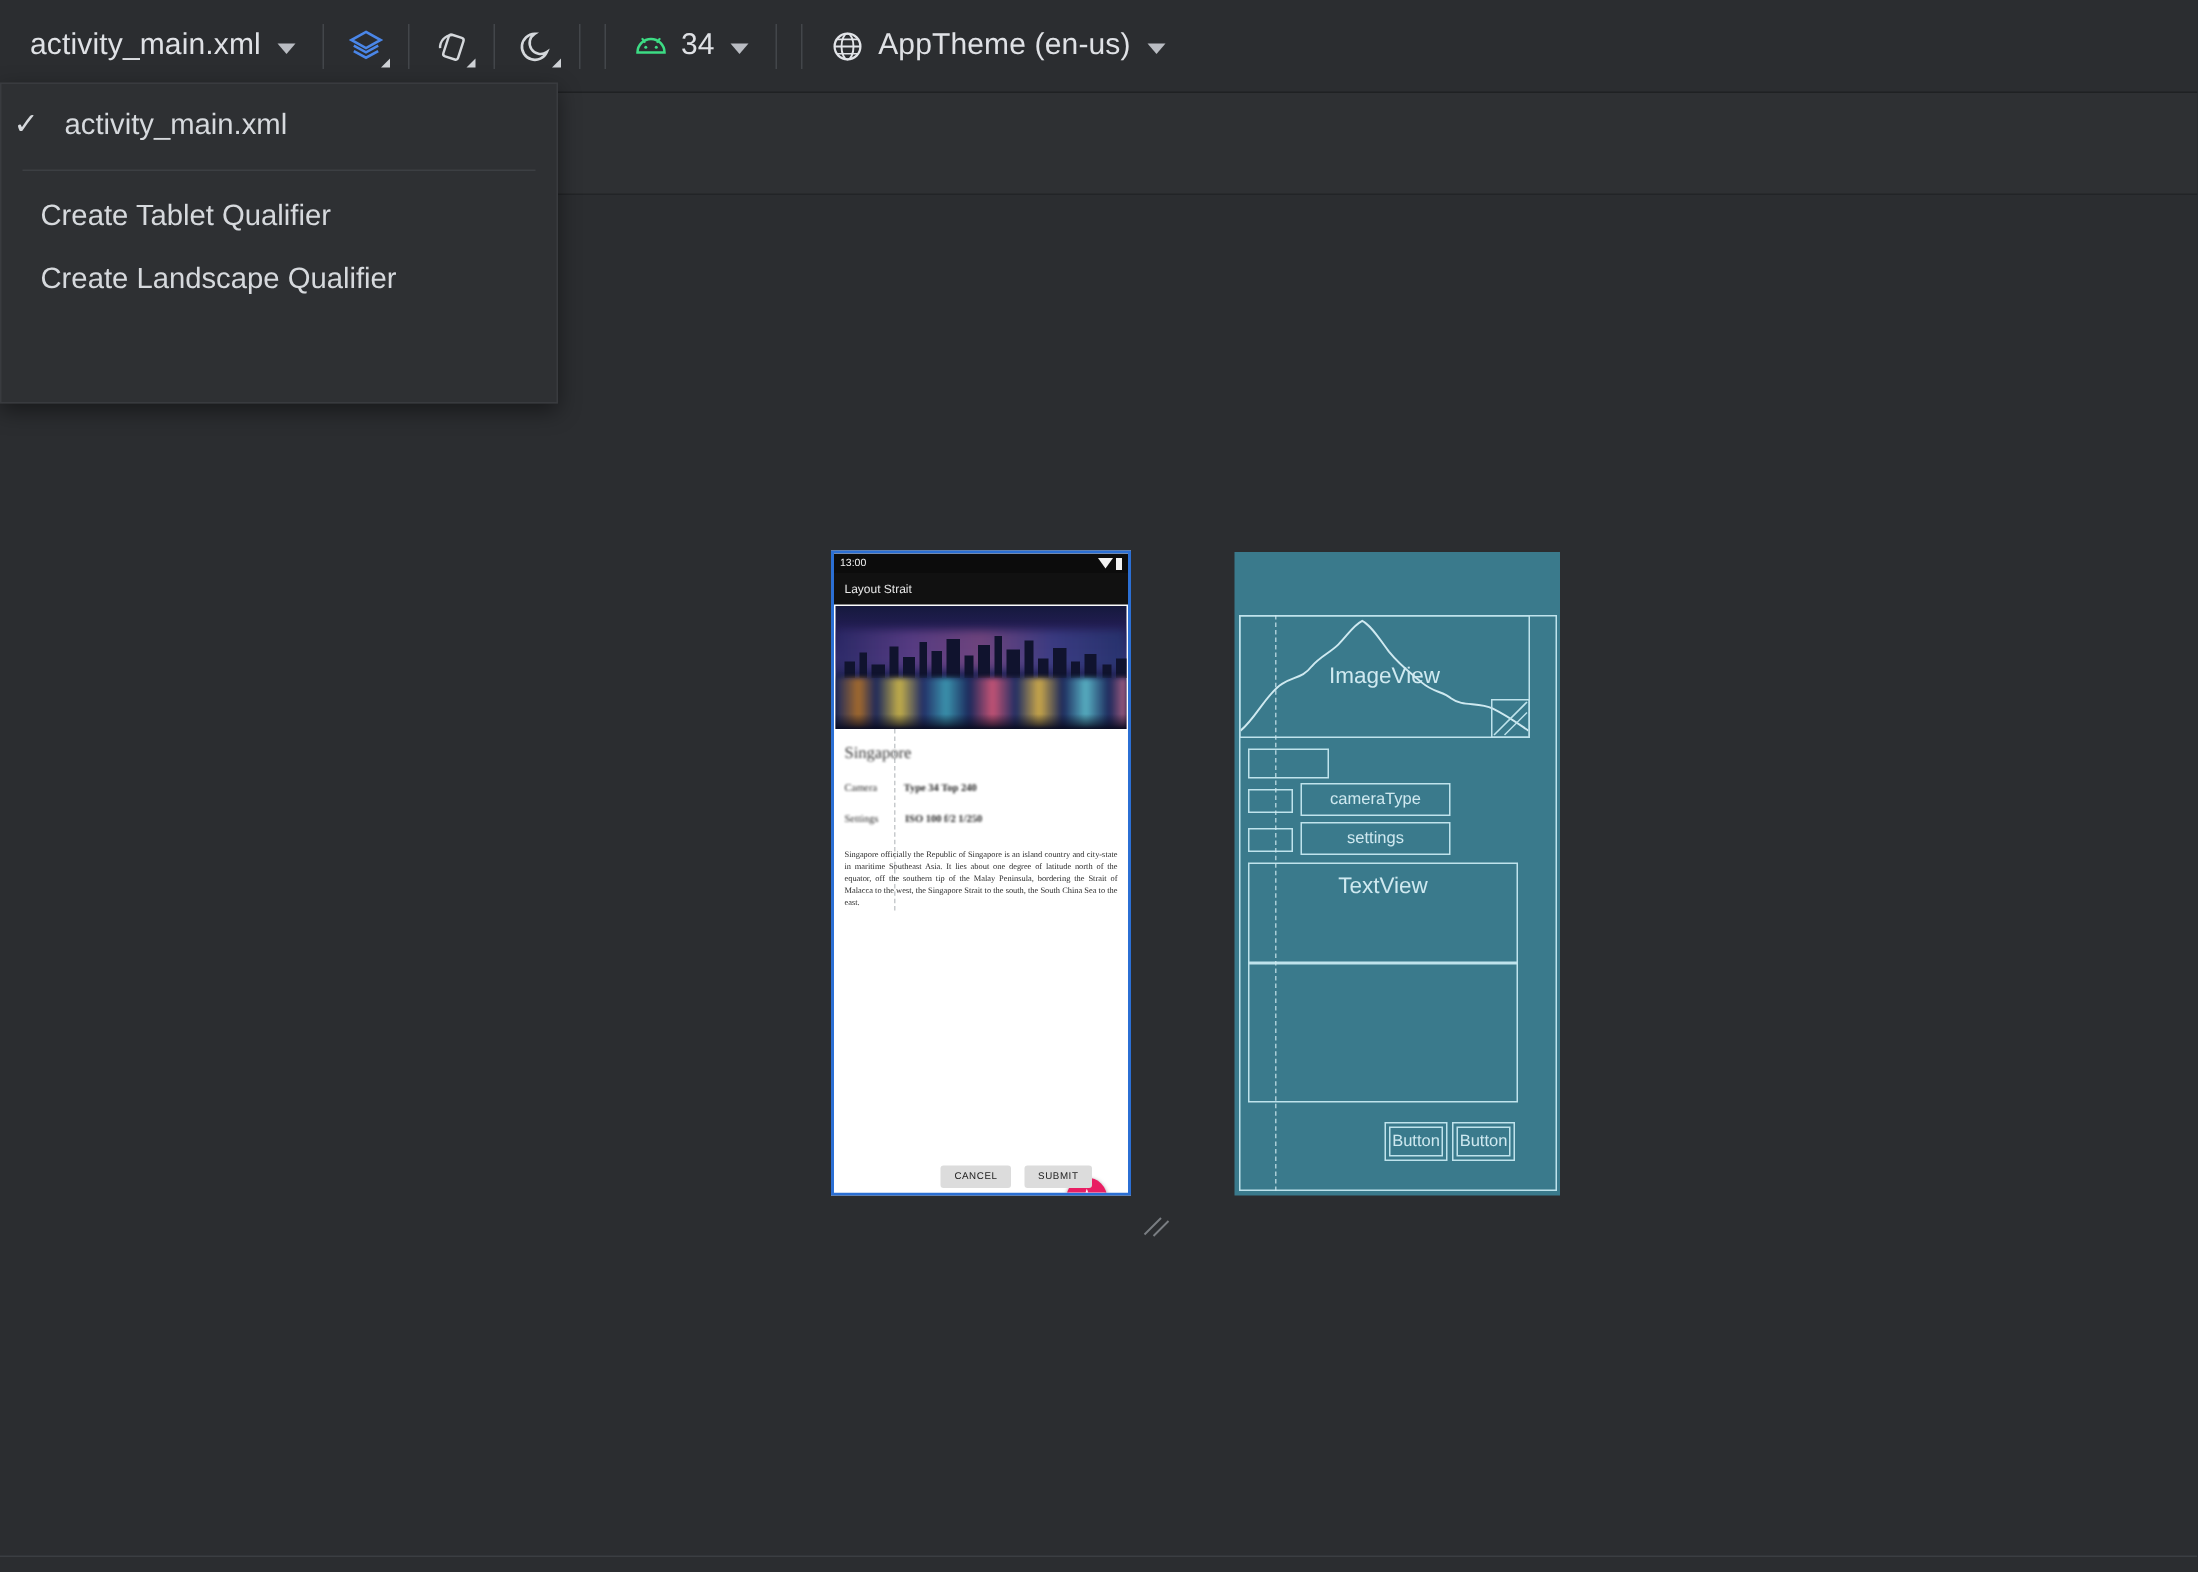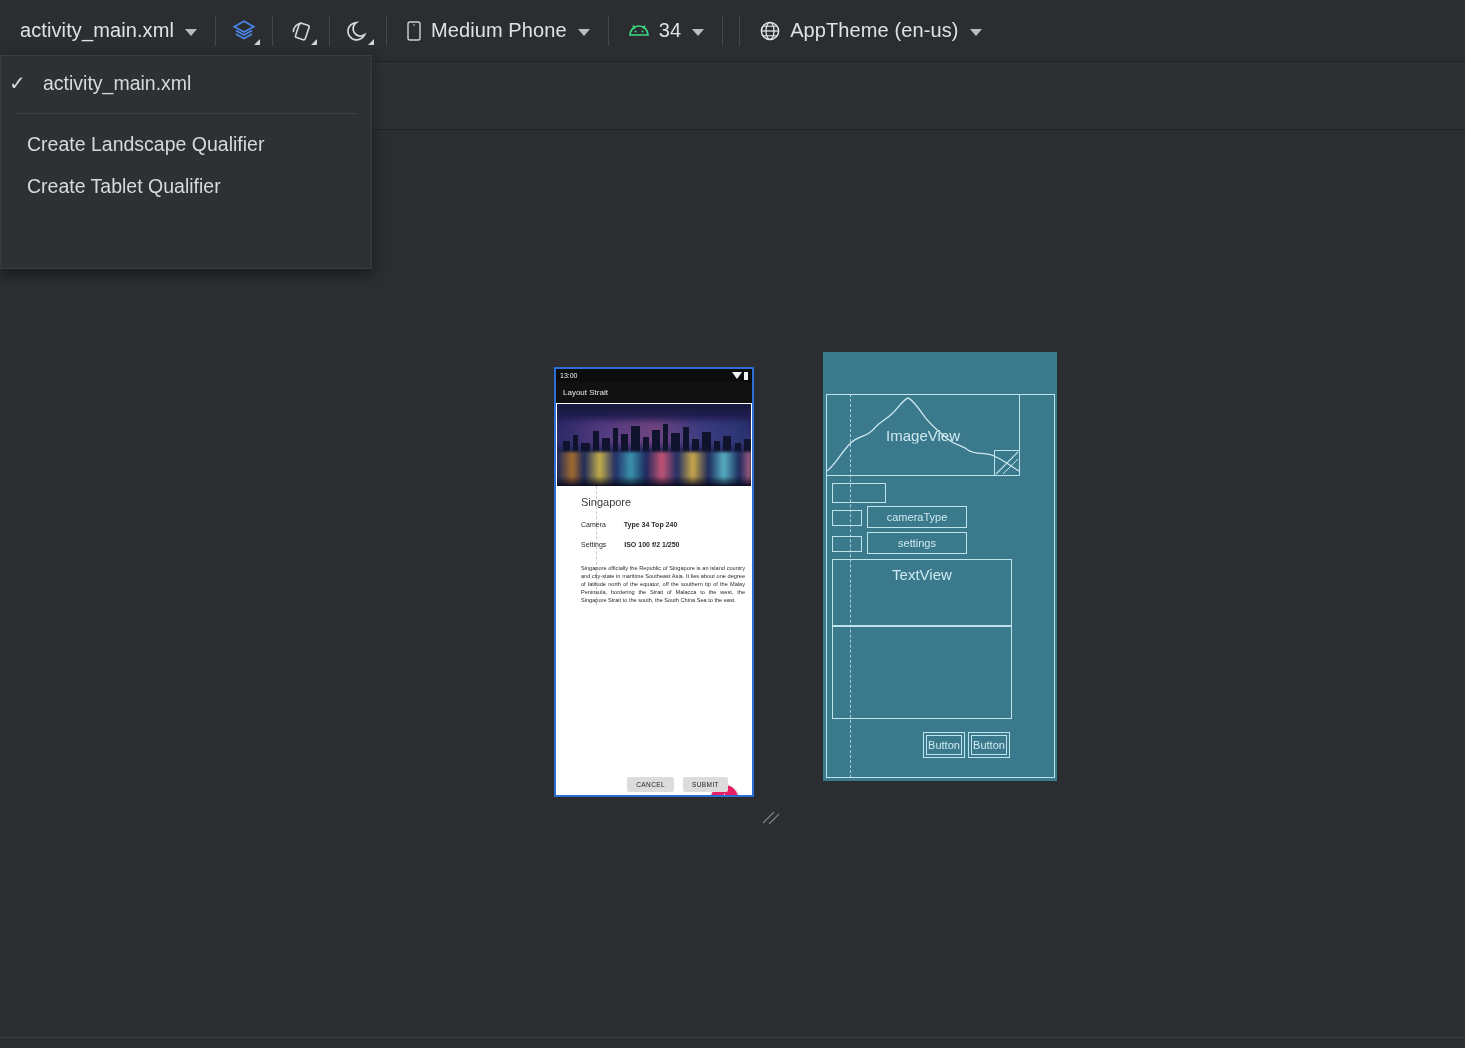--- a/index.html
+++ b/index.html
@@ -120,21 +120,21 @@
     position: absolute; bottom: 0; left: 0; right: 0; height: 10px;
     background: linear-gradient(180deg,rgba(10,14,40,0),rgba(8,10,30,.9));
   }
   .fab {
     position: absolute; right: 14px; bottom: -14px;
     width: 27px; height: 27px; border-radius: 50%;
     background: #e91e63; display: flex; align-items: center;
     justify-content: center; color: #fff; font-size: 15px; line-height: 1;
     box-shadow: 0 1px 3px rgba(0,0,0,.5);
   }
-  .pv-content { padding: 10px 7px 0 25px; position: relative; }
+  .pv-content { padding: 10px 7px 0 7px; position: relative; font-family: Liberation Serif, serif; }
   .pv-title { font-size: 11px; color: #3a3a3a; filter: blur(.6px); }
   .pv-row { margin-top: 13px; font-size: 7px; color: #2a2a2a; filter: blur(.55px); }
   .pv-row b { font-weight: bold; margin-left: 16px; }
   .pv-para {
     margin-top: 16px; font-size: 5.6px; line-height: 1.45; color: #2b2b2b;
     filter: blur(.5px); text-align: justify;
   }
   .guide-dash {
     position: absolute; left: 40px; top: 0; bottom: 0; width: 1px;
     border-left: 1px dashed #9aa0a6; opacity: .55;
@@ -146,21 +146,21 @@
   .pv-btn {
     background: #dcdcdc; color: #222; font-size: 6.5px; padding: 4px 9px;
     border-radius: 2px; filter: blur(.5px); letter-spacing: .4px;
   }
   .resize-handle {
     position: absolute; left: 760px; top: 806px; width: 22px; height: 22px;
   }
 
   
   .blueprint {
-    position: absolute; left: 823px; top: 352px; width: 234px; height: 429px;
+    position: absolute; left: 823px; top: 368px; width: 217px; height: 429px;
     background: #3a7a8c; overflow: hidden;
   }
   .bp-outline {
     position: absolute; left: 3px; top: 42px; right: 2px; bottom: 3px;
     border: 1px solid #bfe3ec;
   }
   .bp-box { position: absolute; border: 1px solid #bfe3ec; color: #d6eef4; }
   .bp-label {
     width: 100%; text-align: center; font-size: 15px; color: #cfe9f0;
     position: absolute; top: 50%; transform: translateY(-50%);
@@ -214,28 +214,20 @@
 
   <div class="icon-btn">
     <svg width="26" height="26" viewBox="0 0 24 24">
       <path d="M18 15.5 A8 8 0 1 1 10.5 4.2 A6.6 6.6 0 0 0 18 15.5 Z" fill="none" stroke="#d5d8dc" stroke-width="1.6"></path>
     </svg>
     <span class="mini-tri"></span>
   </div>
 
   <div class="tb-sep"></div>
 
-  <div class="tb-item">
-    <svg width="18" height="22" viewBox="0 0 18 22">
-      <rect x="3" y="2" width="12" height="18" rx="2" fill="none" stroke="#cfd2d6" stroke-width="1.4"></rect>
-      <circle cx="9" cy="5" r=".8" fill="#cfd2d6"></circle>
-    </svg>
-    <span class="tb-label">Medium Phone</span>
-    <span class="chev"></span>
-  </div>
 
   <div class="tb-sep"></div>
 
   <div class="tb-item">
     <svg width="24" height="18" viewBox="0 0 24 16">
       <path d="M3 12 A9 9 0 0 1 21 12 Z" fill="none" stroke="#3ddc84" stroke-width="1.7"></path>
       <line x1="6" y1="2.5" x2="8" y2="5.5" stroke="#3ddc84" stroke-width="1.5"></line>
       <line x1="18" y1="2.5" x2="16" y2="5.5" stroke="#3ddc84" stroke-width="1.5"></line>
       <circle cx="8.5" cy="8.5" r="1" fill="#3ddc84"></circle>
       <circle cx="15.5" cy="8.5" r="1" fill="#3ddc84"></circle>
@@ -390,18 +382,18 @@
   <div class="bp-guide"></div>
 </div>
 
 <div class="popup">
   <div class="popup-item">
     <span class="check">✓</span>
     <span>activity_main.xml</span>
   </div>
   <div class="popup-sep"></div>
   <div class="popup-item">
+    <span>Create Tablet Qualifier</span>
+  </div>
+  <div class="popup-item">
     <span>Create Landscape Qualifier</span>
   </div>
-  <div class="popup-item">
-    <span>Create Tablet Qualifier</span>
-  </div>
 </div>
 
 </body></html>

